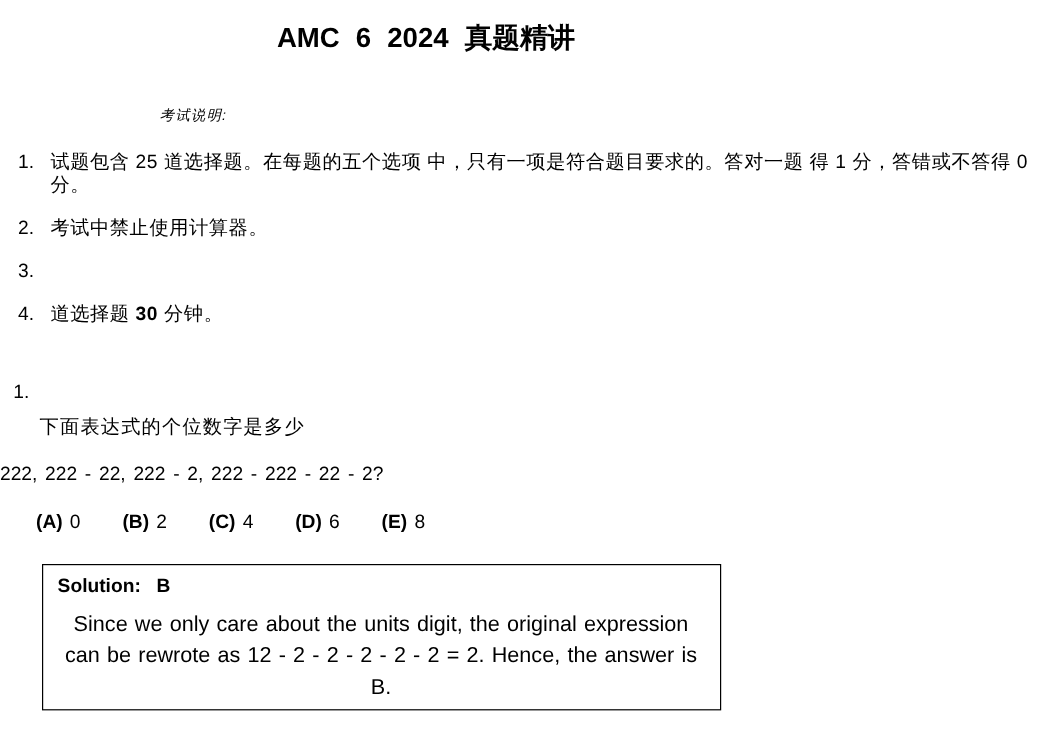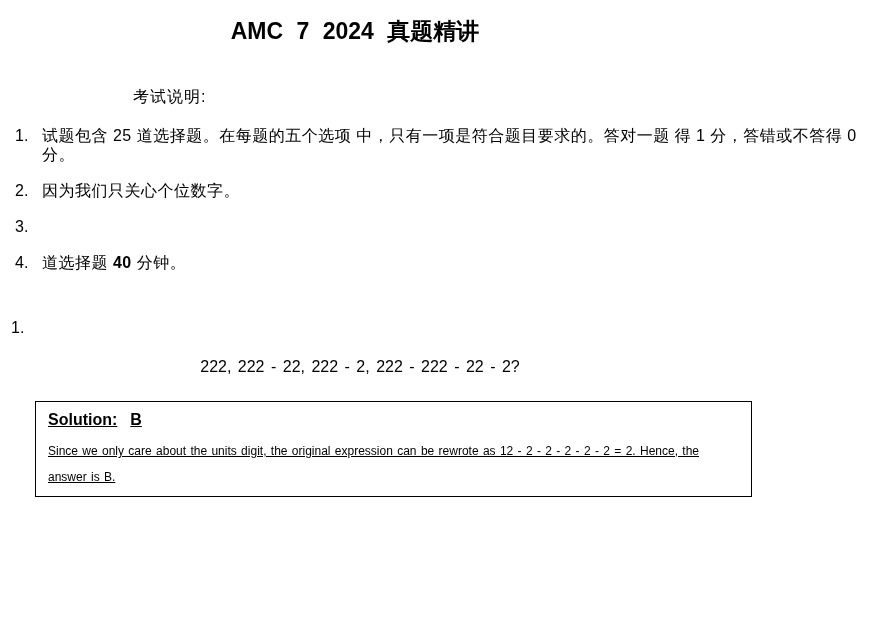--- a/index.html
+++ b/index.html
@@ -25,23 +25,24 @@
     width: 710px;
     margin: 20px 0 0 0;
     text-align: center;
     font-size: 23px;
     line-height: 23px;
     font-weight: bold;
     word-spacing: 7px;
   }
   .inst-heading {
     margin: 45px 0 0 133px;
-    font-size: 16px;
+    font-size: 12px;
     line-height: 17px;
     letter-spacing: 1px;
+    font-style: italic;
   }
   .inst-list {
     margin-top: 21px;
   }
   .inst-item {
     display: flex;
     margin: 0 0 17px 15px;
     font-size: 16px;
     line-height: 19px;
     letter-spacing: 0.5px;
@@ -71,97 +72,104 @@
   }
   .q-line2 {
     margin: 9px 0 0 33px;
     font-size: 16px;
     line-height: 20px;
     letter-spacing: 1px;
   }
   .q-expression {
     width: 720px;
     margin-top: 19px;
-    text-align: center;
     font-size: 16px;
     line-height: 20px;
     word-spacing: 2px;
   }
   .q-options {
     display: flex;
     margin: 20px 0 0 30px;
     font-size: 16px;
     line-height: 20px;
   }
   .q-options .opt {
     width: 72px;
     flex: none;
   }
   .q-options .opt-label {
     font-weight: bold;
     margin-right: 6px;
   }
   .solution-box {
     box-sizing: border-box;
-    width: 717px;
+    width: 566px;
     margin: 24px 0 0 35px;
     border: 1px solid #000000;
     padding: 6px 13px 6px 12px;
-    text-decoration: underline;
   }
   .sol-head {
     font-size: 16px;
     line-height: 20px;
     font-weight: bold;
     margin: 2px 0 8px 0;
   }
   .sol-head .ans {
     margin-left: 13px;
   }
   .sol-p {
     margin: 0;
-    font-size: 12px;
+    font-size: 18px;
     line-height: 26px;
+    text-align: center;
   }
   .sol-en {
     word-spacing: 1px;
   }
 </style>
 </head>
 <body>
 
 <div class="page">
 
-  <h1 class="title">AMC 7 2024 真题精讲</h1>
+  <h1 class="title">AMC 6 2024 真题精讲</h1>
 
   <div class="inst-heading">考试说明:</div>
 
   <div class="inst-list">
     <div class="inst-item">
       <span class="num">1.</span>
       <span class="txt">试题包含 25 道选择题。在每题的五个选项 中，只有一项是符合题目要求的。答对一题 得 1 分，答错或不答得 0 分。</span>
     </div>
     <div class="inst-item">
       <span class="num">2.</span>
-      <span class="txt">因为我们只关心个位数字。</span>
+      <span class="txt">考试中禁止使用计算器。</span>
     </div>
     <div class="inst-item">
       <span class="num">3.</span>
     </div>
     <div class="inst-item">
       <span class="num">4.</span>
-      <span class="txt"><span>道选择题 </span><span class="bold-num">40</span><span> 分钟。</span></span>
+      <span class="txt"><span>道选择题 </span><span class="bold-num">30</span><span> 分钟。</span></span>
     </div>
   </div>
 
   <div class="question">
     <div class="q-line1">
       <span class="num">1.</span>
     </div>
+    <div class="q-line2">下面表达式的个位数字是多少</div>
     <div class="q-expression">222, 222 - 22, 222 - 2, 222 - 222 - 22 - 2?</div>
+    <div class="q-options">
+      <span class="opt"><span class="opt-label">(A)</span><span>0</span></span>
+      <span class="opt"><span class="opt-label">(B)</span><span>2</span></span>
+      <span class="opt"><span class="opt-label">(C)</span><span>4</span></span>
+      <span class="opt"><span class="opt-label">(D)</span><span>6</span></span>
+      <span class="opt"><span class="opt-label">(E)</span><span>8</span></span>
+    </div>
   </div>
 
   <div class="solution-box">
     <div class="sol-head">
       <span>Solution:</span><span class="ans">B</span>
     </div>
     <p class="sol-p sol-en">Since we only care about the units digit, the original expression can be rewrote as 12 - 2 - 2 - 2 - 2 - 2 = 2.  Hence, the answer is B.</p>
   </div>
 
 </div>

